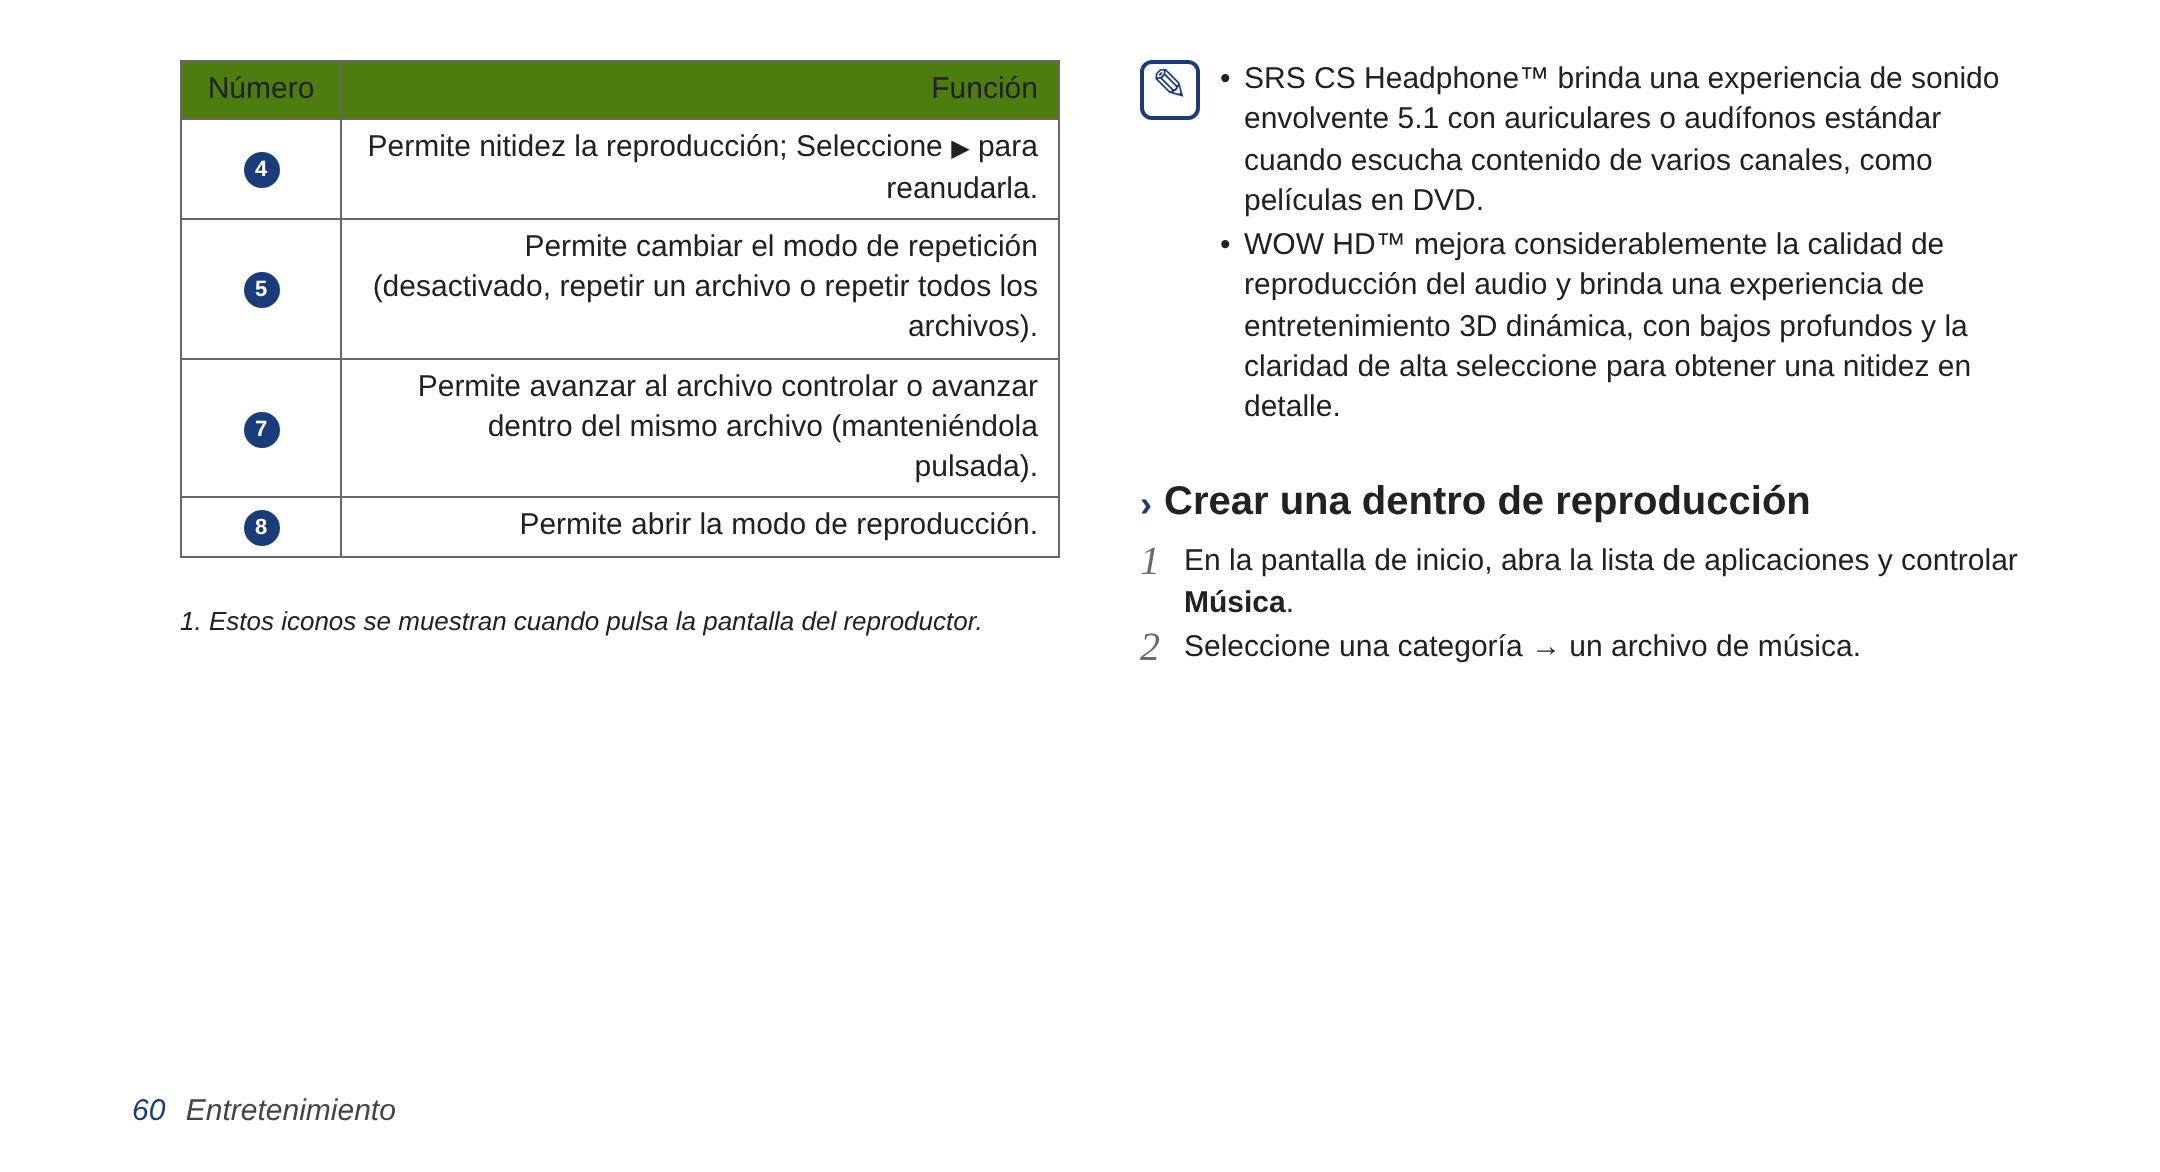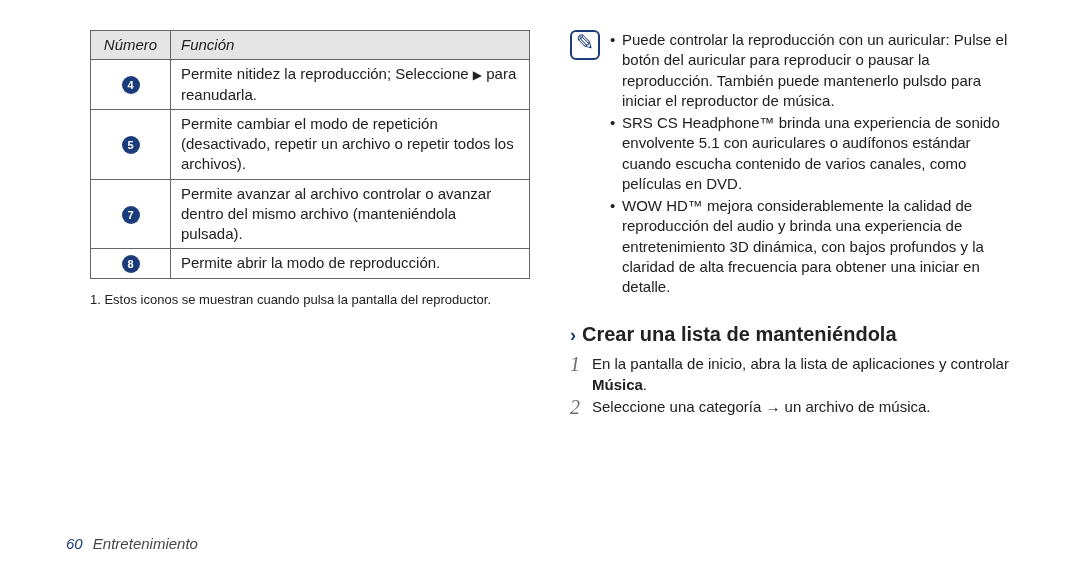--- a/index.html
+++ b/index.html
@@ -20,49 +20,49 @@
   }
   .col-left { width: 440px; }
   .col-right { width: 440px; }
   table {
     border-collapse: collapse;
     width: 100%;
     font-size: 15px;
   }
   th, td {
     border: 1px solid #666;
-    text-align: left;
+    text-align: right;
     padding: 4px 10px;
     vertical-align: top;
   }
   th {
-    background: #e5e5e5;
+    background: #4d7c0f;
     font-weight: normal;
-    font-style: italic;
   }
   .col-num { width: 80px; text-align: center; vertical-align: middle; }
   .num-badge {
     display: inline-block;
     width: 18px; height: 18px;
     border-radius: 50%;
     background: #1b3c7a;
     color: #fff;
     font-size: 11px;
     font-weight: bold;
     line-height: 18px;
     text-align: center;
   }
   .sup { font-size: 9px; vertical-align: super; margin-left: 1px; }
   .play-tri { font-size: 12px; }
   .footnote {
     font-size: 13px;
-    margin-top: 12px;
+    margin-top: 23px;
     line-height: 1.35;
     padding-left: 12px;
     text-indent: -12px;
+    font-style: italic;
   }
   .note-box {
     display: flex;
     gap: 10px;
   }
   .note-icon {
     flex-shrink: 0;
     width: 30px; height: 30px;
     border: 2px solid #1b3c7a;
     border-radius: 6px;
@@ -99,21 +99,21 @@
     font-style: italic;
     font-size: 20px;
     color: #6a6a6a;
     line-height: 1;
     min-width: 14px;
     font-family: "Times New Roman", serif;
   }
   .footer {
     position: absolute;
     left: 66px;
-    bottom: 32px;
+    bottom: 20px;
     font-size: 15px;
     color: #444;
   }
   .footer .pg {
     font-style: italic;
     color: #1b3c7a;
     margin-right: 6px;
   }
   .footer .section { font-style: italic; }
   .bold { font-weight: bold; }
@@ -150,30 +150,29 @@
     </tbody>
       </table>
     <div class="footnote">1.  Estos iconos se muestran cuando pulsa la pantalla del reproductor.</div>
   </div>
 
   <div class="col-right">
     <div class="note-box">
       <div class="note-icon">✎</div>
       <div class="note-body">
         <ul>
-          <li>Puede controlar la reproducción con un auricular: Pulse el botón del auricular para reproducir o pausar la reproducción. También puede mantenerlo pulsdo para iniciar el reproductor de música.</li>
           <li>SRS CS Headphone™ brinda una experiencia de sonido envolvente 5.1 con auriculares o audífonos estándar cuando escucha contenido de varios canales, como películas en DVD.</li>
-          <li>WOW HD™ mejora considerablemente la calidad de reproducción del audio y brinda una experiencia de entretenimiento 3D dinámica, con bajos profundos y la claridad de alta frecuencia para obtener una iniciar en detalle.</li>
+          <li>WOW HD™ mejora considerablemente la calidad de reproducción del audio y brinda una experiencia de entretenimiento 3D dinámica, con bajos profundos y la claridad de alta seleccione para obtener una nitidez en detalle.</li>
         </ul>
       </div>
     </div>
 
     <div class="section-head">
       <span class="chev">›</span>
-      <span>Crear una lista de manteniéndola</span>
+      <span>Crear una dentro de reproducción</span>
     </div>
     <div class="step-line">
       <span class="step-num">1</span>
       <span>
         <span>En la pantalla de inicio, abra la lista de aplicaciones y controlar </span><span class="bold">Música</span><span>.</span>
       </span>
     </div>
     <div class="step-line">
       <span class="step-num">2</span>
       <span>Seleccione una categoría → un archivo de música.</span>

